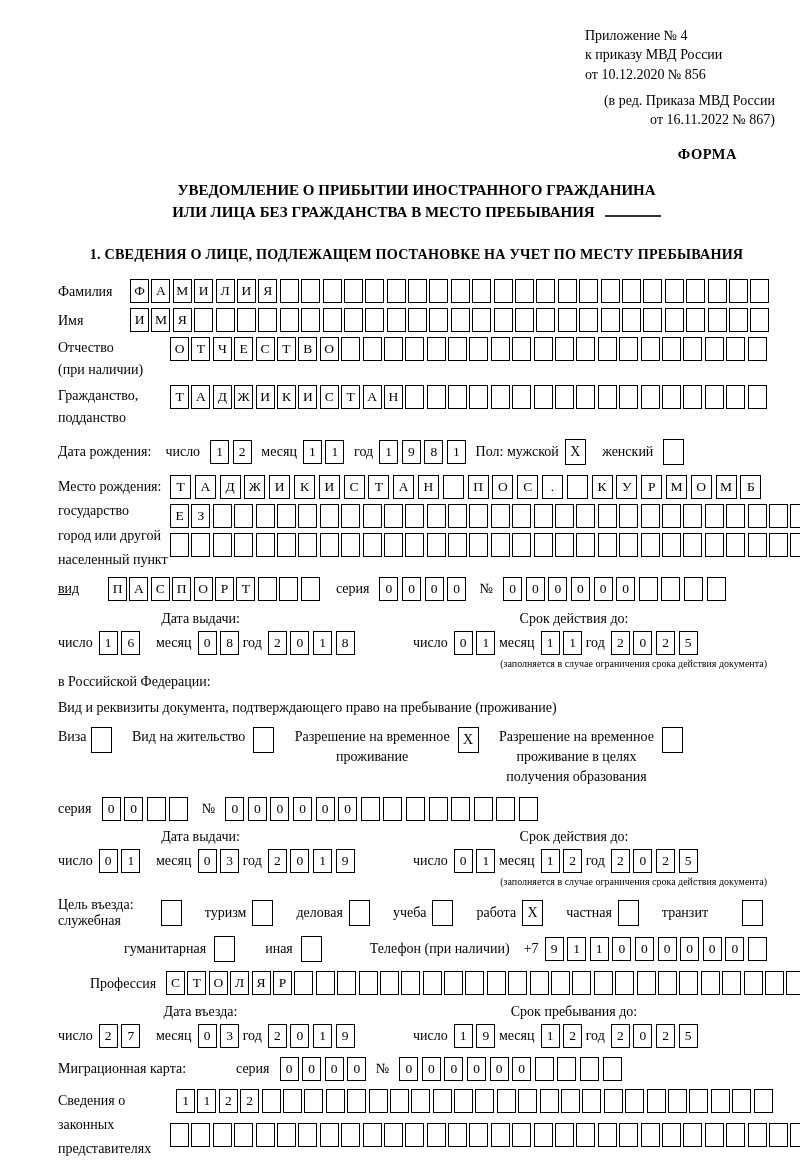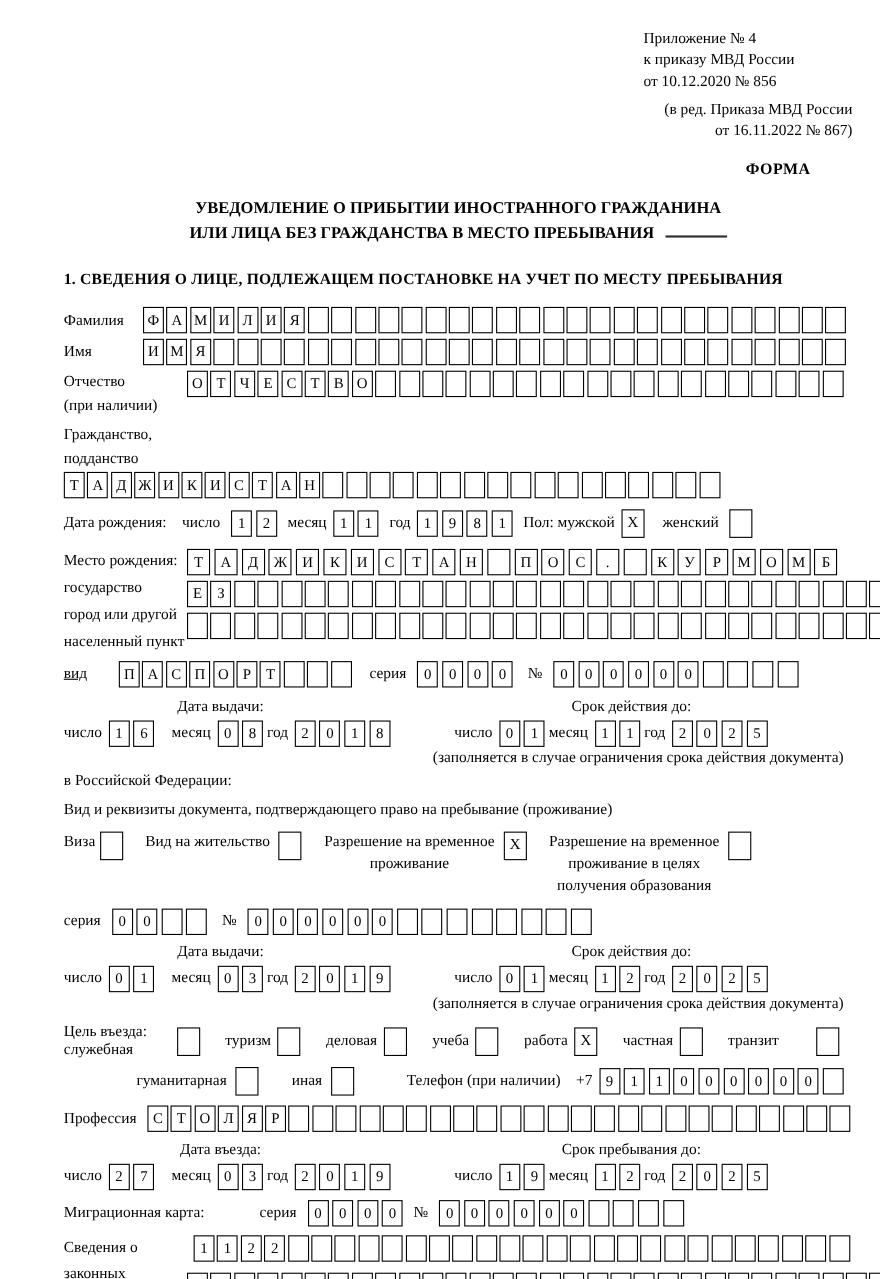--- a/index.html
+++ b/index.html
@@ -11,21 +11,21 @@
   }
   .page { padding:26px 25px 0 58px; }
 
   
   .hdr { margin-left:auto; width:190px; font-size:14px; line-height:1.38; }
   .hdr .grp2 { margin-top:7px;text-align:right; }
   .forma { text-align:right; padding-right:38px; font-weight:bold; font-size:14.5px; letter-spacing:.5px; margin-top:16px; }
 
   .title { text-align:center; font-weight:bold; font-size:15px; line-height:1.5; margin-top:16px; }
   .blank-line { display:inline-block; width:56px; border-bottom:2px solid #333; height:14px; margin-left:10px; }
-  .sec1 { text-align:left; font-weight:bold; font-size:14.2px; margin-top:22px; margin-bottom:16px; letter-spacing:.2px; }
+  .sec1 { text-align:center; font-weight:bold; font-size:14.2px; margin-top:22px; margin-bottom:16px; letter-spacing:.2px; }
 
   
   .frow { display:flex; align-items:flex-start; margin-bottom:4px; }
   .frow .lbl { flex:none; line-height:25px; }
   .lbl.w72 { width:72px; }
   .lbl.w50 { width:50px;text-decoration:underline; }
   .lbl2 { flex:none; line-height:22px; }
   .cells { display:flex; flex-wrap:nowrap; align-items:center; }
 
   .cell {
@@ -43,21 +43,21 @@
   
   .dates { display:flex; margin-top:6px; }
   .dates .col-l { width:355px; }
   .dates .col-r { flex:1; }
   .dates .dhead { text-align:center; line-height:20px; }
   .dates .col-l .dhead { padding-right:70px; }
   .dates .col-r .dhead { padding-right:40px; }
   .drow { display:flex; align-items:center; margin-top:2px; }
   .drow .t { margin-right:6px; }
   .drow .sp { width:12px; }
-  .note { text-align:right; font-size:14px; margin-top:3px; padding-right:8px; }
+  .note { text-align:right; font-size:10px; margin-top:3px; padding-right:8px; }
 
   .plain { line-height:26px; }
 
   
   .visa-row { display:flex; align-items:flex-start; margin-top:6px; margin-bottom:10px; }
   .visa-row .item { display:flex; align-items:flex-start; }
   .visa-row .txt { line-height:20px; }
   .visa-row .c { margin-left:8px; margin-right:18px; }
   .tcenter { text-align:center; }
 
@@ -203,21 +203,21 @@
         <span class="cell"></span>
         <span class="cell"></span>
         <span class="cell"></span>
         <span class="cell"></span>
         <span class="cell"></span>
         <span class="cell"></span>
         <span class="cell"></span>
       </div>
   </div>
 
-  <div class="frow" style="margin-bottom:9px;flex-direction:column;">
+  <div class="frow" style="margin-bottom:9px;">
     <div class="lbl2 w112" style="width:112px;">
       <div>Гражданство,</div>
       <div>подданство</div>
     </div>
     <div class="cells">
         <span class="cell">Т</span>
         <span class="cell">А</span>
         <span class="cell">Д</span>
         <span class="cell">Ж</span>
         <span class="cell">И</span>
@@ -642,21 +642,21 @@
         <span class="cell">0</span>
         <span class="cell">0</span>
         <span class="cell">0</span>
         <span class="cell">0</span>
         <span class="cell">0</span>
         <span class="cell">0</span>
         <span class="cell"></span>
       </span>
   </div>
 
-  <div class="frow" style="margin-top:9px;">
+  <div class="frow" style="margin-top:9px;margin-left:32px;">
     <div class="lbl w72" style="width:76px;">Профессия</div>
     <div class="cells">
         <span class="cell">С</span>
         <span class="cell">Т</span>
         <span class="cell">О</span>
         <span class="cell">Л</span>
         <span class="cell">Я</span>
         <span class="cell">Р</span>
         <span class="cell"></span>
         <span class="cell"></span>

